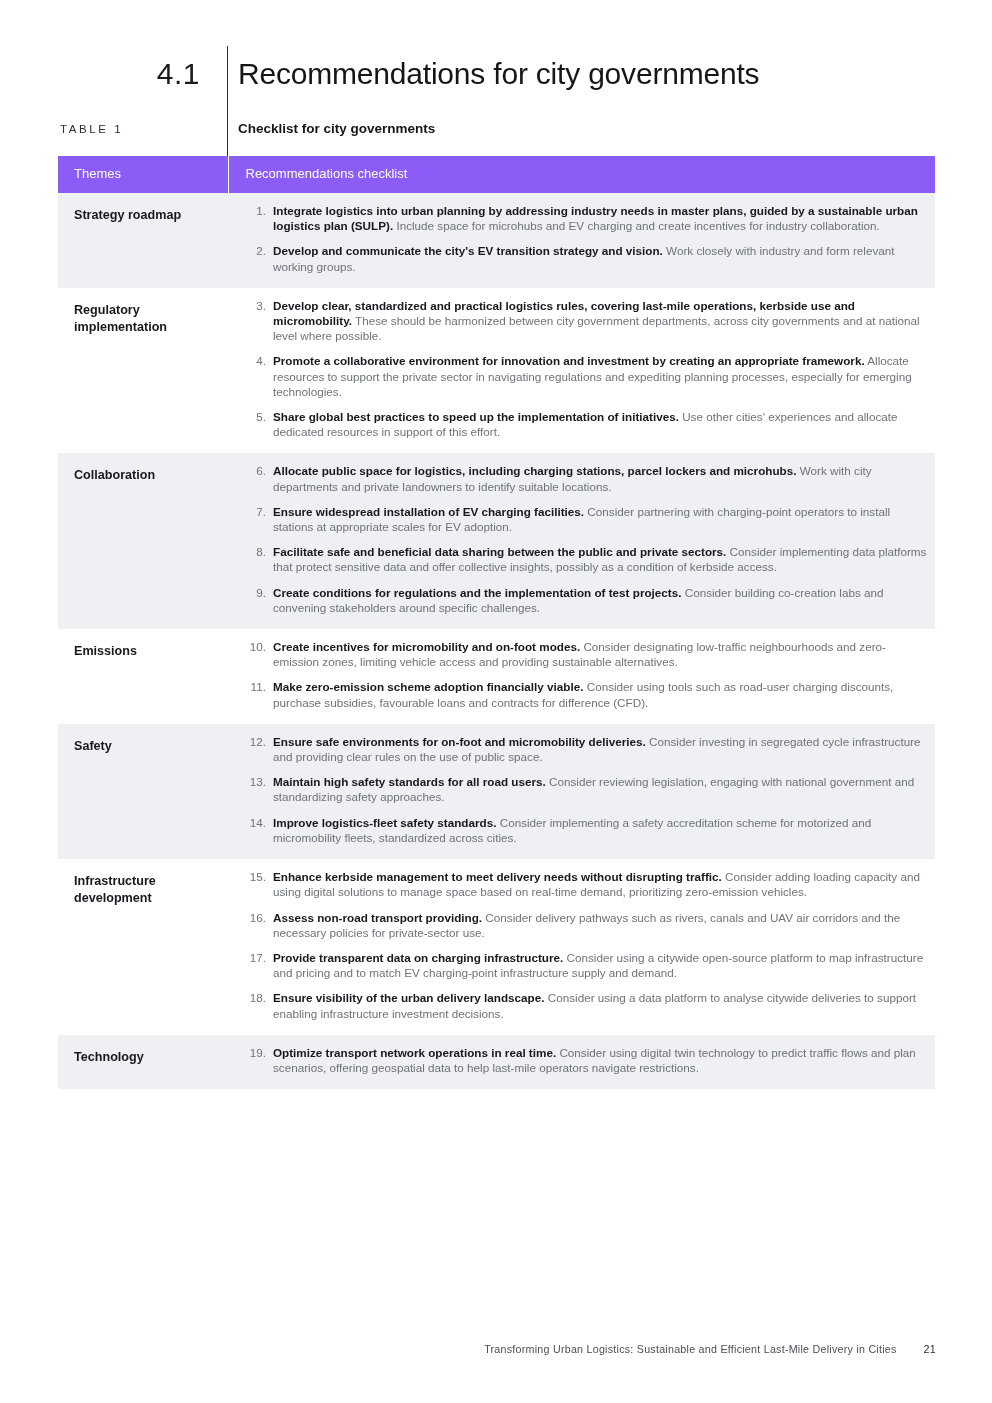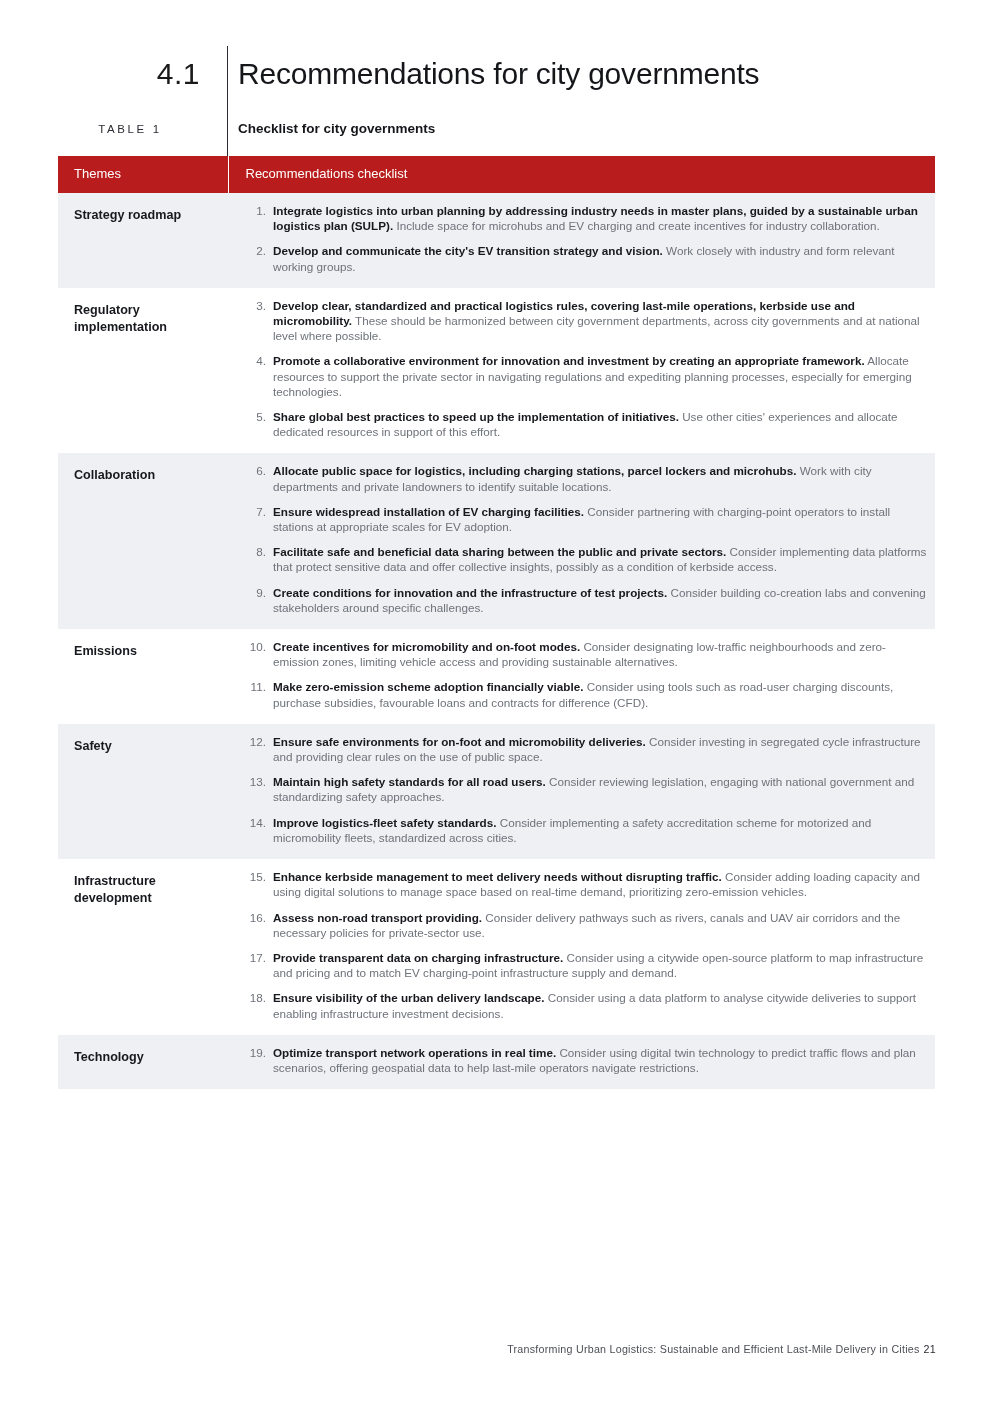--- a/index.html
+++ b/index.html
@@ -65,21 +65,21 @@
   .caption-row {
     position: absolute;
     left: 60px;
     top: 120px;
     width: 876px;
     display: flex;
     align-items: flex-start;
   }
   .caption-label {
     width: 158px;
-    text-align: center;
+    text-align: left;
     padding-right: 18px;
     box-sizing: border-box;
     font-size: 11.5px;
     letter-spacing: 2.6px;
     color: #2b2d33;
     line-height: 18px;
     font-weight: 400;
   }
   .caption-title {
     padding-left: 20px;
@@ -95,21 +95,21 @@
     left: 58px;
     top: 156px;
     width: 877px;
     border-collapse: collapse;
     table-layout: fixed;
   }
   .tbl col.c-theme { width: 170px; }
   .tbl col.c-rec   { width: 707px; }
 
   .tbl thead th {
-    background: #b91c1c;
+    background: #8b5cf6;
     color: #ffffff;
     text-align: left;
     font-size: 13px;
     font-weight: 400;
     padding: 10px 14px 11px 14px;
     vertical-align: middle;
     line-height: 16px;
     border: none;
   }
   .tbl thead th.th-theme {
@@ -181,21 +181,21 @@
     top: 1343px;
     width: 936px;
     text-align: right;
     font-size: 10.7px;
     color: #6e7279;
     letter-spacing: 0.25px;
   }
   .footer .ftitle { color: #4c4f56; }
   .footer .fpage {
     color: #2b2d33;
-    margin-left: 4px;
+    margin-left: 27px;
     font-weight: 400;
   }
 </style>
 </head>
 <body>
 
 <div class="page">
 
   <div class="vrule"></div>
 
@@ -241,21 +241,21 @@
             </ol>
           </td>
         </tr>
         <tr class="shade">
           <td class="theme-cell">Collaboration</td>
           <td class="rec-cell">
             <ol class="rec-list">
               <li><span class="num">6.</span><span class="lead">Allocate public space for logistics, including charging stations, parcel lockers and microhubs.</span><span class="rest"> Work with city departments and private landowners to identify suitable locations.</span></li>
               <li><span class="num">7.</span><span class="lead">Ensure widespread installation of EV charging facilities.</span><span class="rest"> Consider partnering with charging-point operators to install stations at appropriate scales for EV adoption.</span></li>
               <li><span class="num">8.</span><span class="lead">Facilitate safe and beneficial data sharing between the public and private sectors.</span><span class="rest"> Consider implementing data platforms that protect sensitive data and offer collective insights, possibly as a condition of kerbside access.</span></li>
-              <li><span class="num">9.</span><span class="lead">Create conditions for innovation and the infrastructure of test projects.</span><span class="rest"> Consider building co-creation labs and convening stakeholders around specific challenges.</span></li>
+              <li><span class="num">9.</span><span class="lead">Create conditions for regulations and the implementation of test projects.</span><span class="rest"> Consider building co-creation labs and convening stakeholders around specific challenges.</span></li>
             </ol>
           </td>
         </tr>
         <tr class="plain">
           <td class="theme-cell">Emissions</td>
           <td class="rec-cell">
             <ol class="rec-list">
               <li><span class="num">10.</span><span class="lead">Create incentives for micromobility and on-foot modes.</span><span class="rest"> Consider designating low-traffic neighbourhoods and zero-emission zones, limiting vehicle access and providing sustainable alternatives.</span></li>
               <li><span class="num">11.</span><span class="lead">Make zero-emission scheme adoption financially viable.</span><span class="rest"> Consider using tools such as road-user charging discounts, purchase subsidies, favourable loans and contracts for difference (CFD).</span></li>
             </ol>

